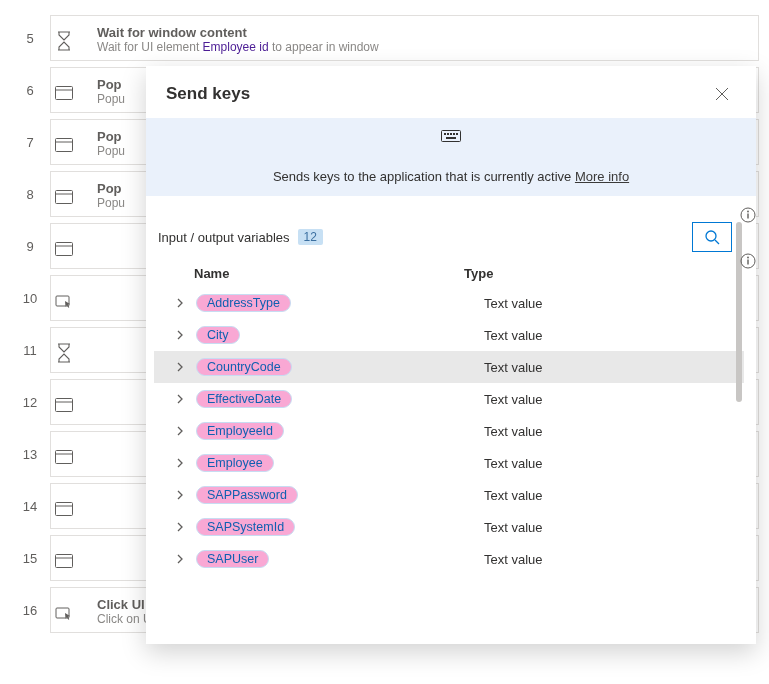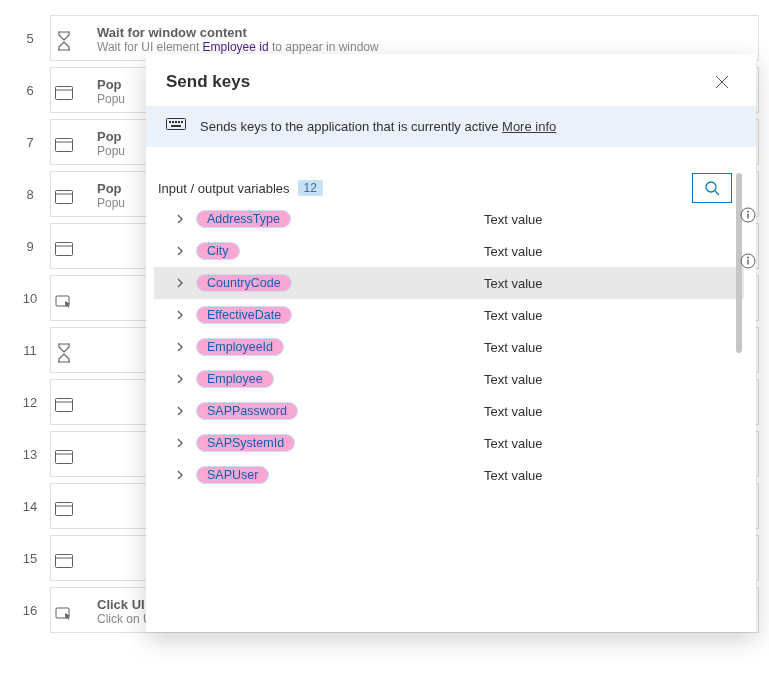--- a/index.html
+++ b/index.html
@@ -61,21 +61,21 @@
     font-size: 12px;
     white-space: nowrap;
     overflow: hidden;
     text-overflow: ellipsis;
   }
   .link-frag { color: #4c1d95; }
 
   .modal {
     position: absolute;
     left: 146px;
-    top: 54px;
+    top: 66px;
     width: 610px;
     height: 578px;
     background: #fff;
     box-shadow: 0 8px 24px rgba(0,0,0,0.18);
     display: flex;
     flex-direction: column;
   }
   .modal-header {
     display: flex;
     align-items: center;
@@ -90,23 +90,24 @@
     width: 28px; height: 28px;
     display: flex; align-items: center; justify-content: center;
     color: #605e5c;
     cursor: pointer;
   }
   .info-banner {
     background: #eaf1fb;
     display: flex;
     align-items: center;
     padding: 12px 20px;
-    gap: 14px;
+    gap: 22px;
     font-size: 13px;
     color: #323130;
+    flex-direction: column;
   }
   .info-link {
     color: #3b3a39;
     text-decoration: underline;
     cursor: pointer;
   }
   .params-section {
     padding: 16px 20px 4px 20px;
   }
   .params-heading {
@@ -454,20 +455,24 @@
     <div class="var-header">
       <span class="var-header-label">Input / output variables</span>
       <span class="count-badge">12</span>
       <div class="search-btn">
         <svg width="16" height="16" viewBox="0 0 16 16">
             <circle cx="7" cy="7" r="5" fill="none" stroke="currentColor" stroke-width="1.3"></circle>
             <line x1="11" y1="11" x2="15" y2="15" stroke="currentColor" stroke-width="1.3"></line>
           </svg>
       </div>
     </div>
+    <div class="var-columns">
+      <div class="col-name">Name</div>
+      <div class="col-type">Type</div>
+    </div>
     <div class="var-list" id="var-list">
         <div class="var-row">
           <span class="chevron">
             <svg width="8" height="10" viewBox="0 0 8 10">
               <path d="M2 1 L6 5 L2 9" fill="none" stroke="#605e5c" stroke-width="1.3"></path>
             </svg>
           </span>
           <span class="var-pill">AddressType</span>
           <span class="var-type">Text value</span>
         </div>

